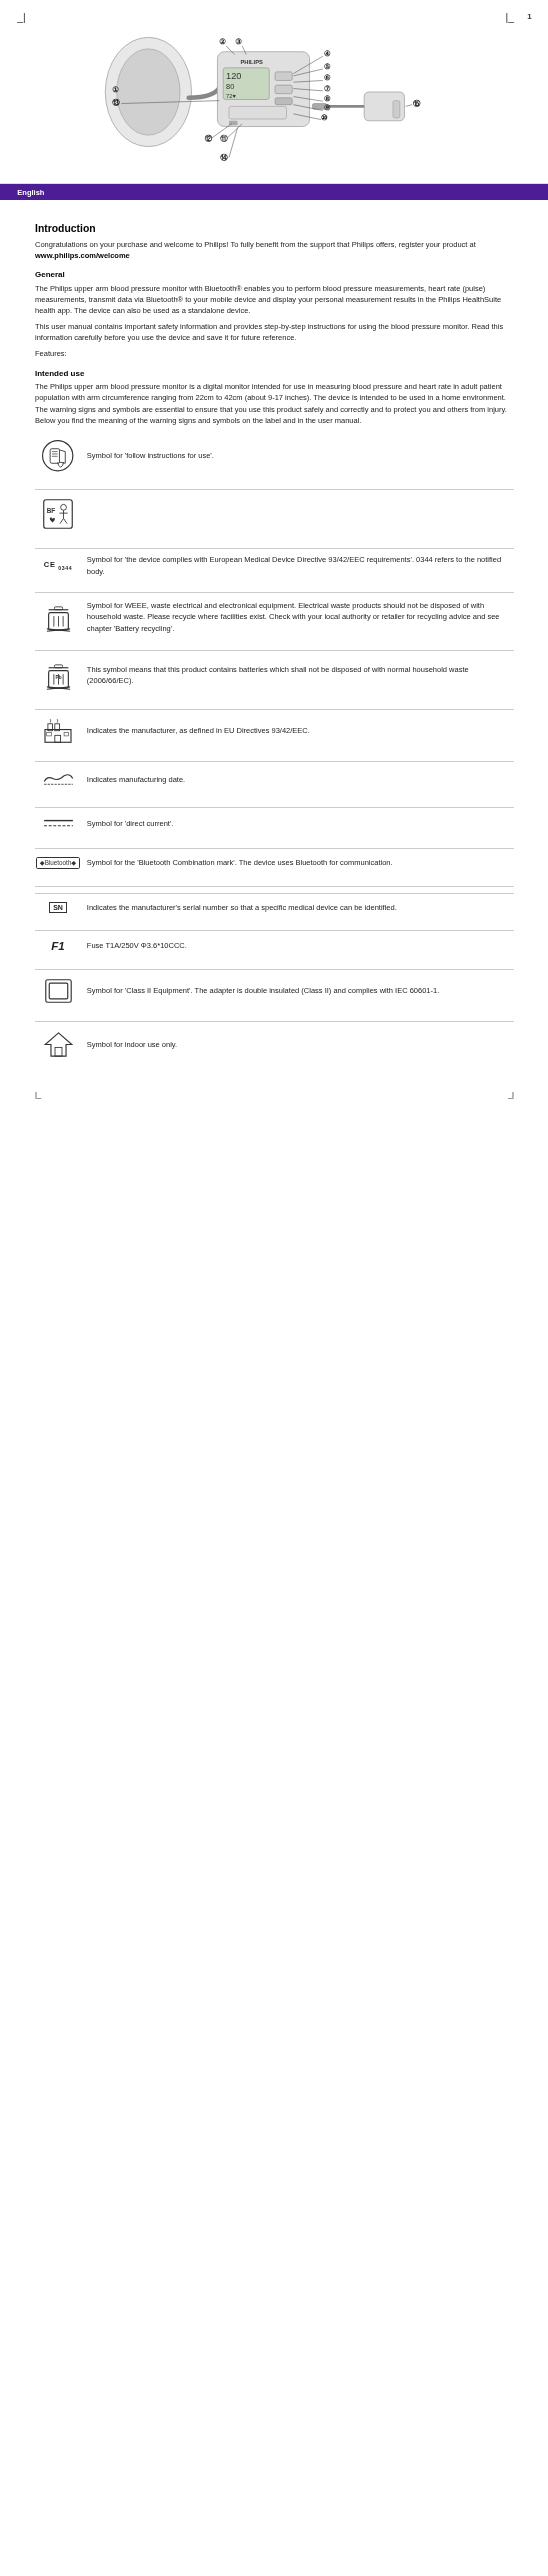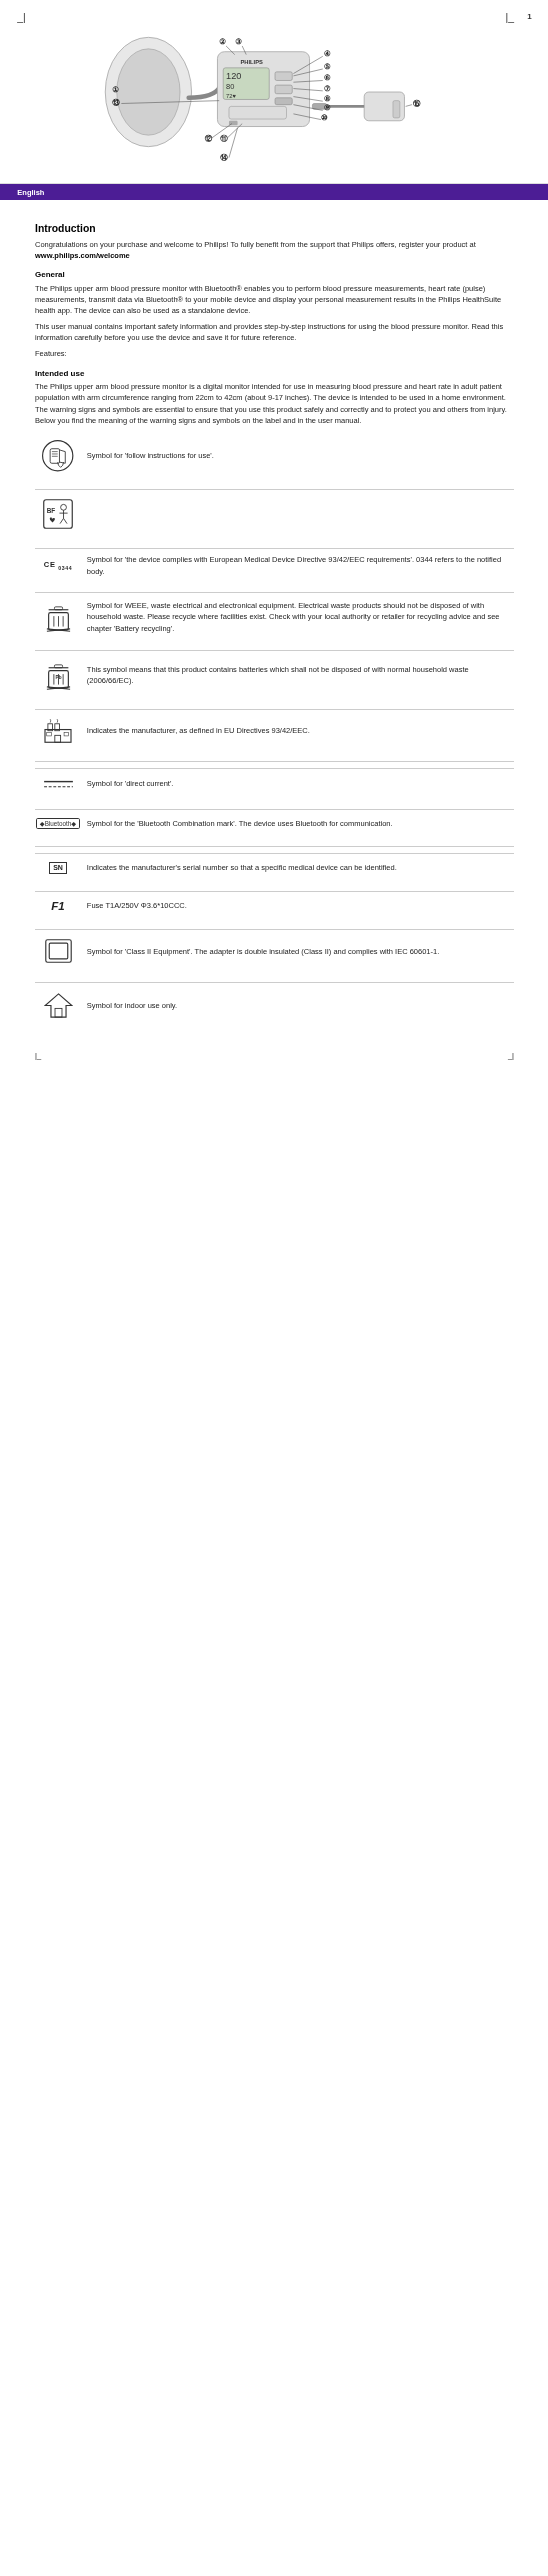--- a/index.html
+++ b/index.html
@@ -394,20 +394,30 @@
 
             <rect x="8" y="25" width="8" height="6" fill="none" stroke="#333" stroke-width="1"></rect>
             <rect x="38" y="25" width="8" height="6" fill="none" stroke="#333" stroke-width="1"></rect>
           </svg>
         </div>
         <div class="symbol-text">Indicates the manufacturer, as defined in EU Directives 93/42/EEC.</div>
       </div>
 
       <hr class="divider">
 
+      <div class="symbol-row">
+        <div class="symbol-icon-box">
+          <svg width="35" height="20" viewBox="0 0 60 35">
+
+            <path d="M5 20 Q10 10 20 15 Q30 20 40 10 Q50 5 55 15" fill="none" stroke="#333" stroke-width="2"></path>
+            <line x1="5" y1="25" x2="55" y2="25" stroke="#333" stroke-width="1.5" stroke-dasharray="4,2"></line>
+          </svg>
+        </div>
+        <div class="symbol-text">Indicates manufacturing date.</div>
+      </div>
 
       <hr class="divider">
 
       <div class="symbol-row">
         <div class="symbol-icon-box">
           <svg width="35" height="14.4" viewBox="0 0 60 25">
 
             <line x1="5" y1="8" x2="55" y2="8" stroke="#333" stroke-width="2.5"></line>
             <line x1="5" y1="17" x2="55" y2="17" stroke="#333" stroke-width="2" stroke-dasharray="5,3"></line>
           </svg>

